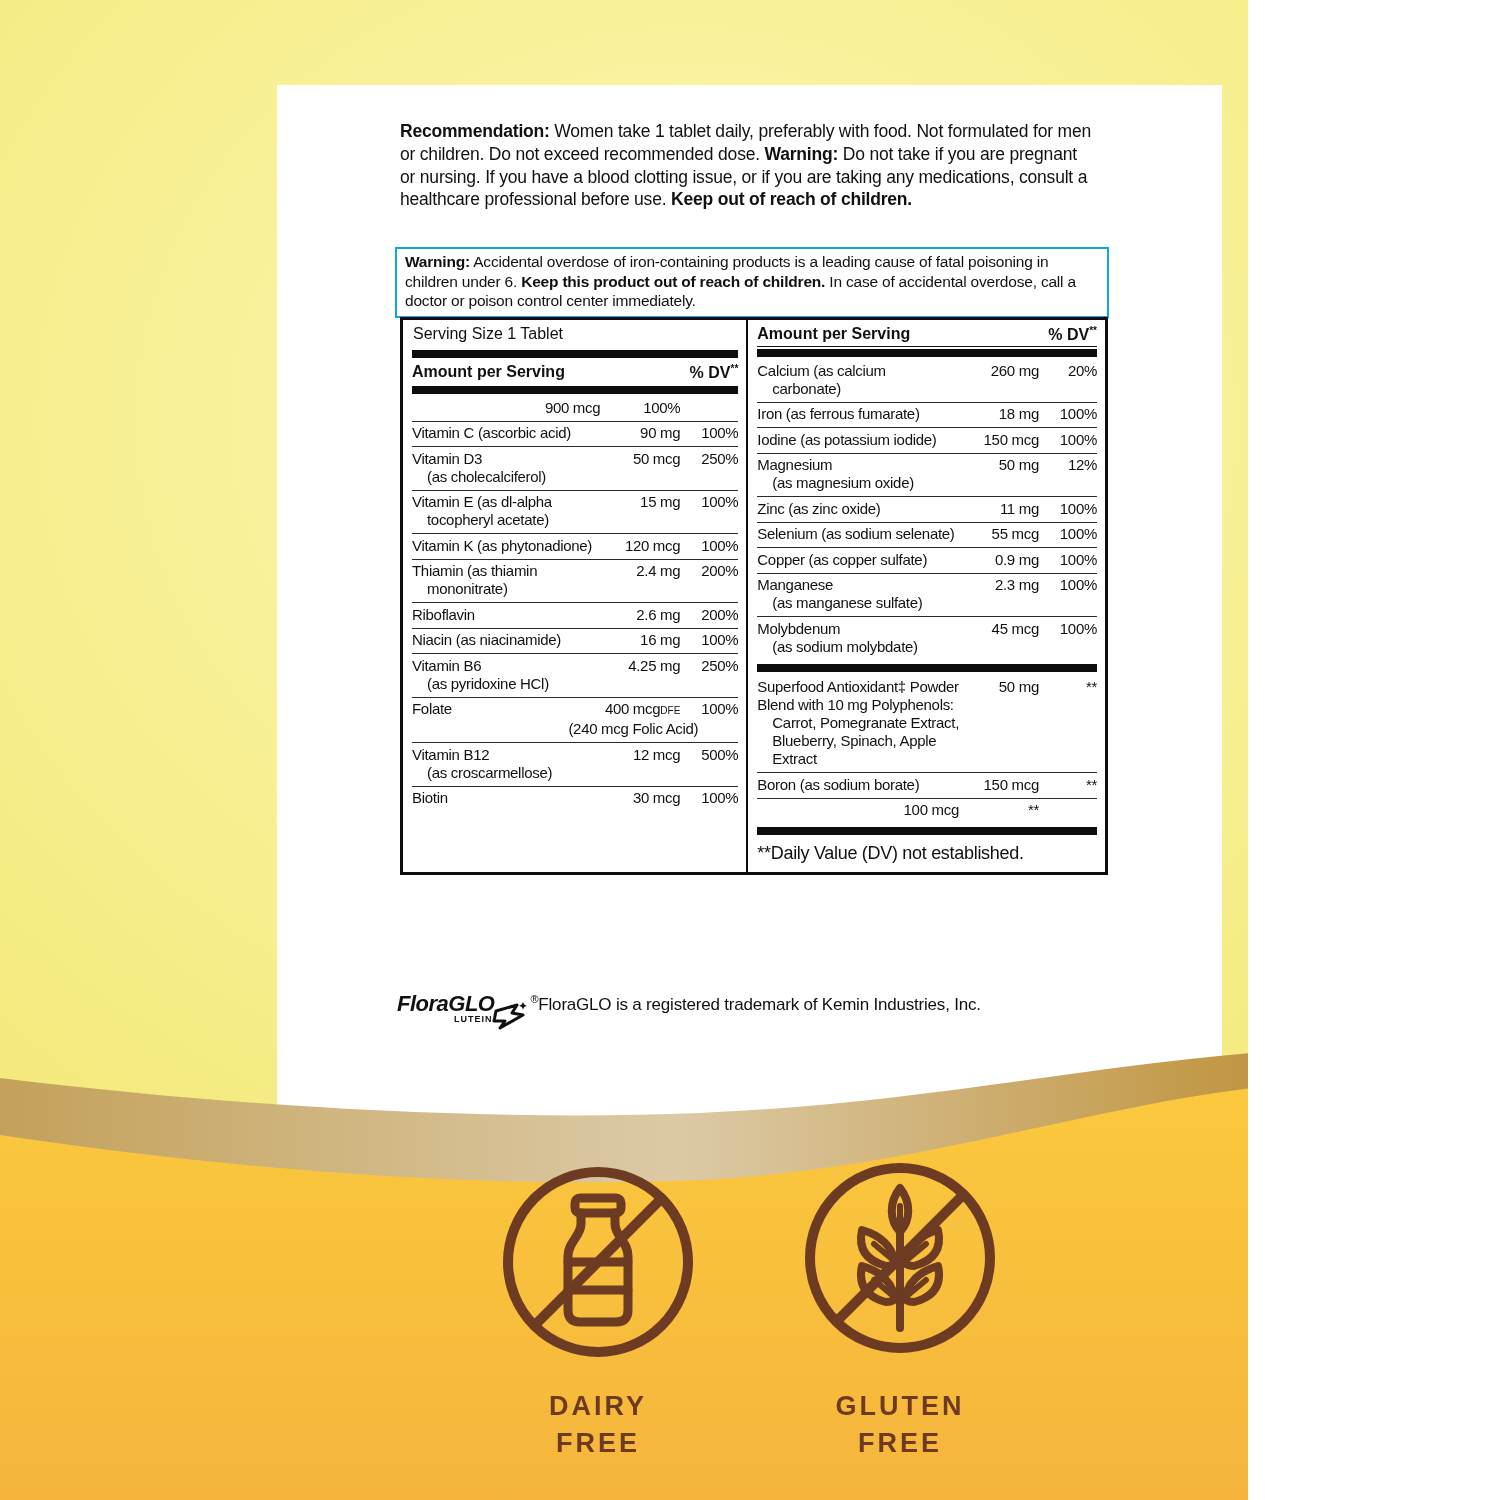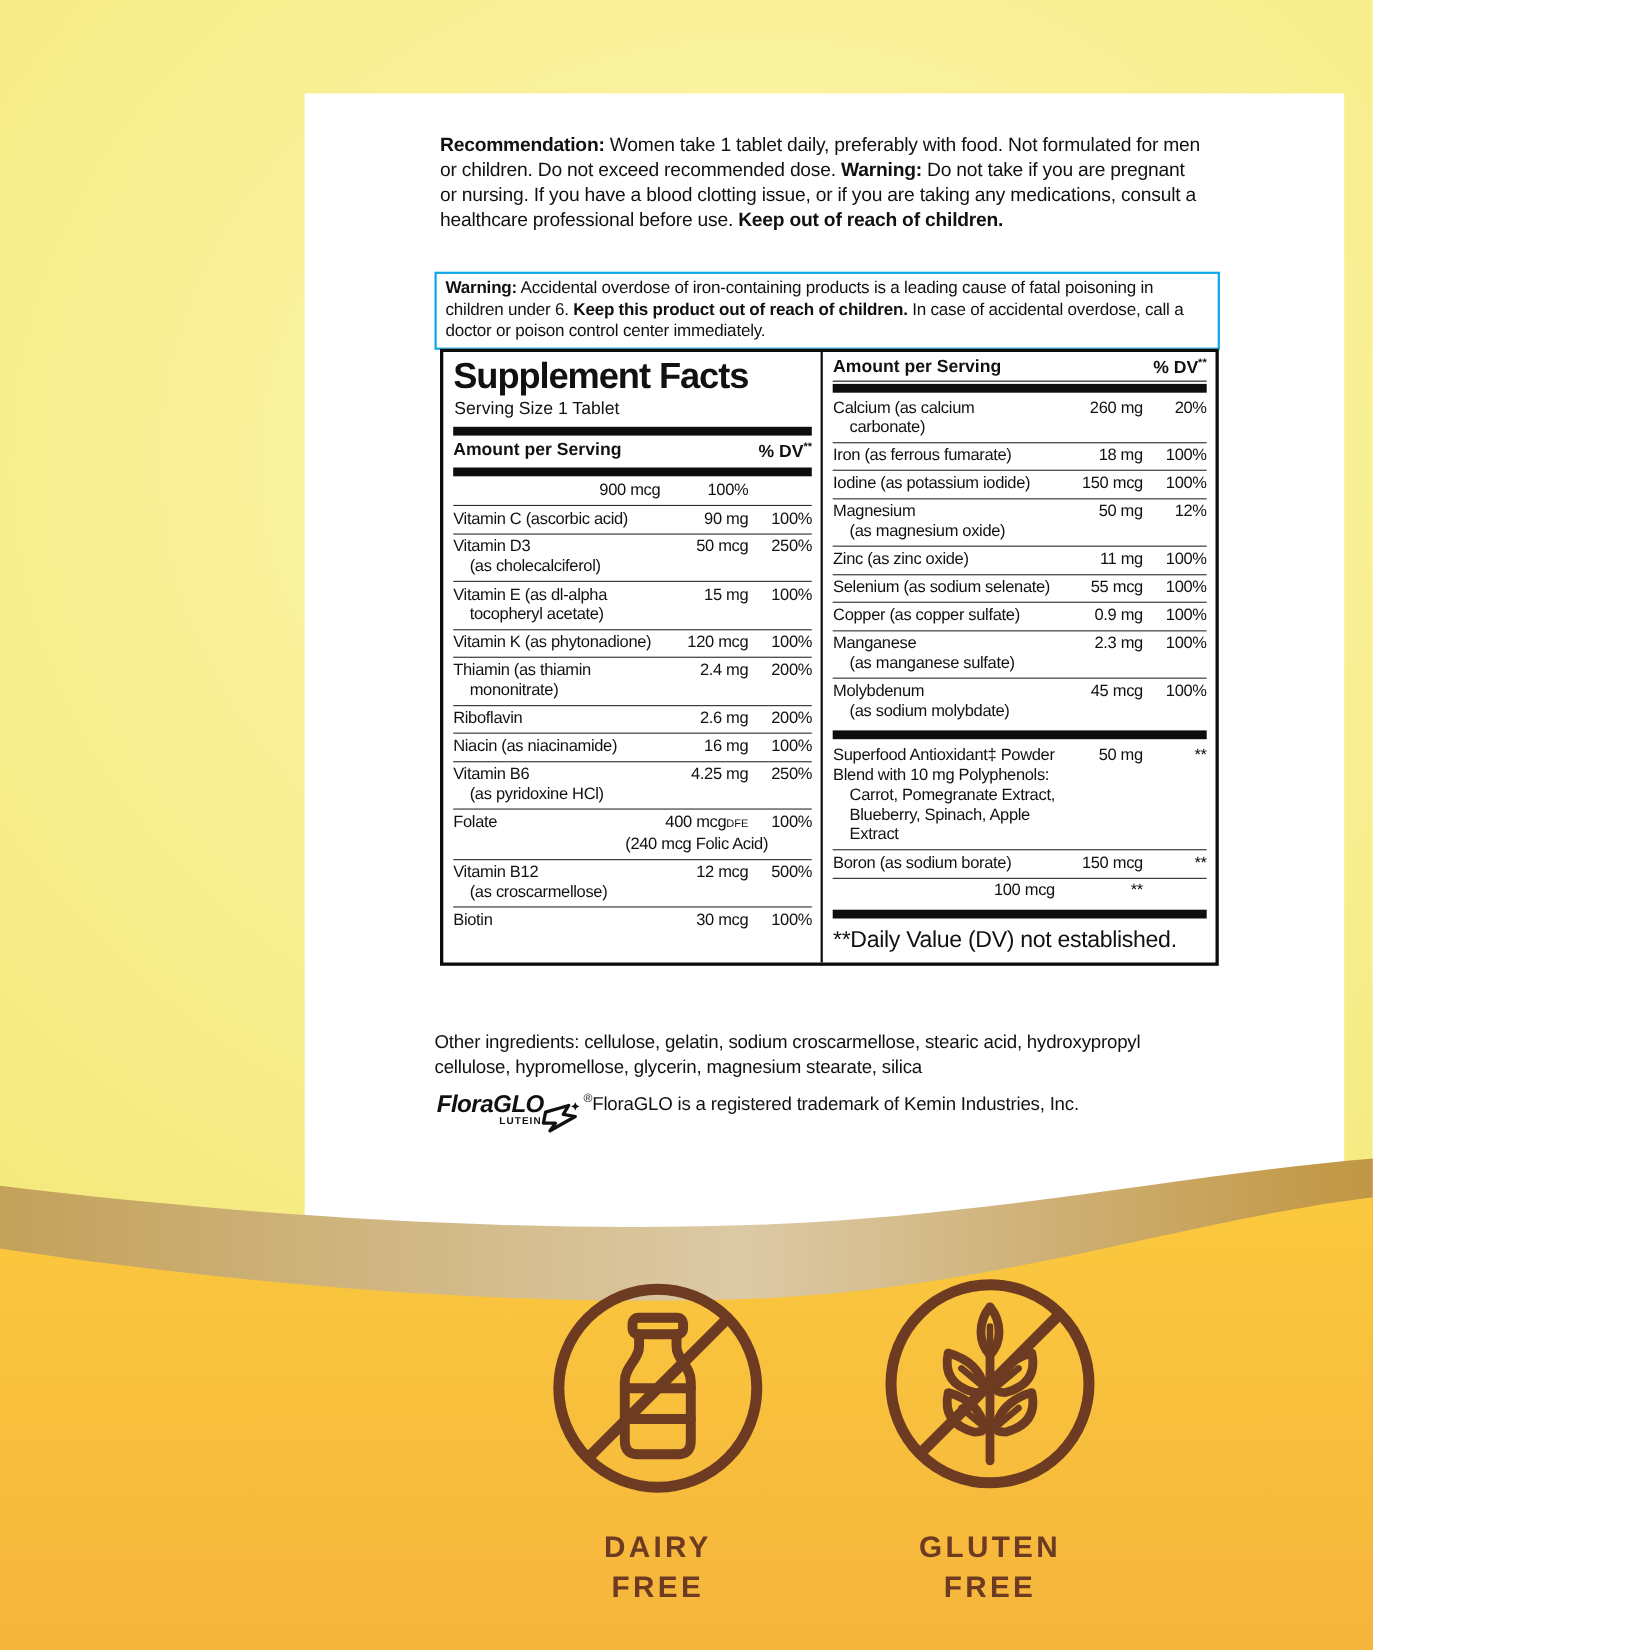--- a/index.html
+++ b/index.html
@@ -32,21 +32,21 @@
   .sf-row{display:grid;grid-template-columns:1fr 80px 58px;
           font-size:15px;line-height:18px;letter-spacing:-0.3px;
           padding:2.5px 0 4px;border-top:1px solid #2b2b2b;}
   .sf-row.no-top{border-top:none;}
   .cell-name div{white-space:nowrap;}
   .cell-name .ind{padding-left:15px;}
   .cell-amt{text-align:right;white-space:nowrap;}
   .cell-dv{text-align:right;white-space:nowrap;}
   .dfe{font-size:10px;letter-spacing:0;}
   .amt-note{grid-column:1/-1;text-align:right;padding-right:40px;}
-  .sf-note{font-size:21px;letter-spacing:-0.3px;padding:4px 0 2px;}
+  .sf-note{font-size:18px;letter-spacing:-0.3px;padding:4px 0 2px;}
 
   .other{position:absolute;left:118px;top:852px;width:708px;margin:0;
          font-size:17px;line-height:1.28;letter-spacing:-0.2px;}
 
   
   .flora-line{position:absolute;left:120px;top:908px;display:flex;}
   .flora-logo{display:flex;align-items:flex-start;}
   .flora-word{font-size:22px;font-weight:bold;font-style:italic;letter-spacing:-0.5px;line-height:1;}
   .flora-sub{font-size:9px;font-weight:bold;letter-spacing:1px;text-align:right;margin-top:-1px;padding-right:2px;}
   .flora-arrow{margin:2px 0 0 -4px;}
@@ -69,21 +69,20 @@
 
   <div class="card">
     <p class="rec"><span style="font-weight: bold;">Recommendation:</span><span> Women take 1 tablet daily, preferably with food. Not formulated for men or children. Do not exceed recommended dose. </span><span style="font-weight: bold;">Warning:</span><span> Do not take if you are pregnant or nursing. If you have a blood clotting issue, or if you are taking any medications, consult a healthcare professional before use. </span><span style="font-weight: bold;">Keep out of reach of children.</span></p>
 
     <div class="warnbox">
       <p class="warn"><span style="font-weight: bold;">Warning:</span><span> Accidental overdose of iron-containing products is a leading cause of fatal poisoning in children under 6. </span><span style="font-weight: bold;">Keep this product out of reach of children.</span><span> In case of accidental overdose, call a doctor or poison control center immediately.</span></p>
     </div>
 
     <div class="sf">
       <div class="sf-left">
-        <div class="sf-title">Supplement Facts</div>
         <div class="sf-serving">Serving Size 1 Tablet</div>
         <div class="sf-bar"></div>
         <div class="sf-header">
           <span>Amount per Serving</span>
           <span><span>% DV</span><sup>**</sup></span>
         </div>
         <div class="sf-bar"></div>
         <div class="sf-rows">
             <div class="sf-row no-top">
               <div class="cell-amt">900 mcg</div>
@@ -270,21 +269,20 @@
             <div class="sf-row">
               <div class="cell-amt">100 mcg</div>
               <div class="cell-dv">**</div>
             </div>
             <div class="sf-bar"></div>
             <div class="sf-note">**Daily Value (DV) not established.</div>
           </div>
       </div>
     </div>
 
-    <p class="other">Other ingredients: cellulose, gelatin, sodium croscarmellose, stearic acid, hydroxypropyl cellulose, hypromellose, glycerin, magnesium stearate, silica</p>
 
     <div class="flora-line">
       <div class="flora-logo">
         <div>
           <div class="flora-word">FloraGLO</div>
           <div class="flora-sub">LUTEIN</div>
         </div>
         <svg class="flora-arrow" width="40" height="40" viewBox="0 0 40 40">
           <path d="M4 26 L15 26 L10 33 L33 20 L22 18 L27 10 L6 16 Z" fill="none" stroke="#111" stroke-width="3" stroke-linejoin="round"></path>
           <path d="M33 7 l1.2 2.6 2.6 1.2 -2.6 1.2 -1.2 2.6 -1.2 -2.6 -2.6 -1.2 2.6 -1.2 Z" fill="#111"></path>

